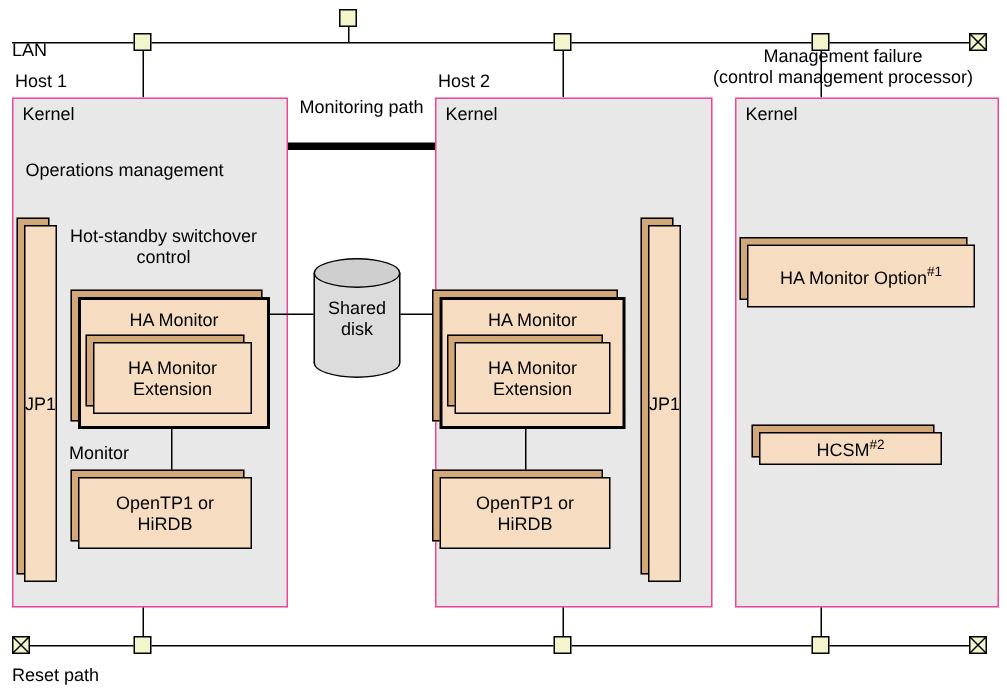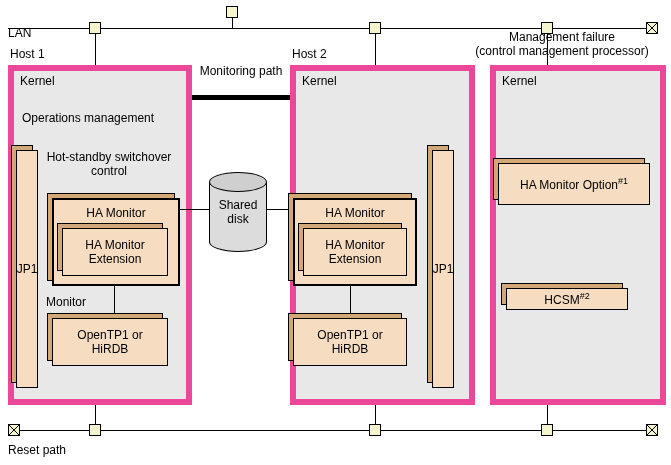--- a/index.html
+++ b/index.html
@@ -5,21 +5,21 @@
   * { margin:0; padding:0; box-sizing:border-box; }
   body { font-family:"Liberation Sans", sans-serif; background:#fff; }
   #canvas { position:relative; width:671px; height:465px; background:#fff;
             font-size:12px; color:#000; overflow:hidden; }
   .lbl { position:absolute; line-height:14px; white-space:nowrap; }
   .lbl.wrap { white-space:normal; }
   .hline, .vline { position:absolute; background:#000; }
   .hline { height:1px; }
   .vline { width:1px; }
   .thickline { position:absolute; background:#000; height:5px; }
-  .host { position:absolute; background:var(--host-bg,#e8e8e8); border:6px solid #ec4899; }
+  .host { position:absolute; background:var(--host-bg,#e8e8e8); border:1px solid #ec4899; }
   .kernel { position:absolute; left:6px; top:3px; line-height:14px; }
   .node { position:absolute; width:12px; height:12px;
           background:var(--node-fill,#f5f5cd); border:1px solid #000; }
   .cap { position:absolute; width:12px; height:12px; }
   .slab { position:absolute; }
   .slab-depth { position:absolute; left:-5px; top:-5px; width:100%; height:100%;
                 background:var(--box-depth,#d2a878); border:1px solid #000; }
   .slab-face { position:absolute; left:0; top:0; right:0; bottom:0;
                background:var(--box-face,#f6ddc2); border:1px solid #000;
                display:flex; align-items:center; justify-content:center;

